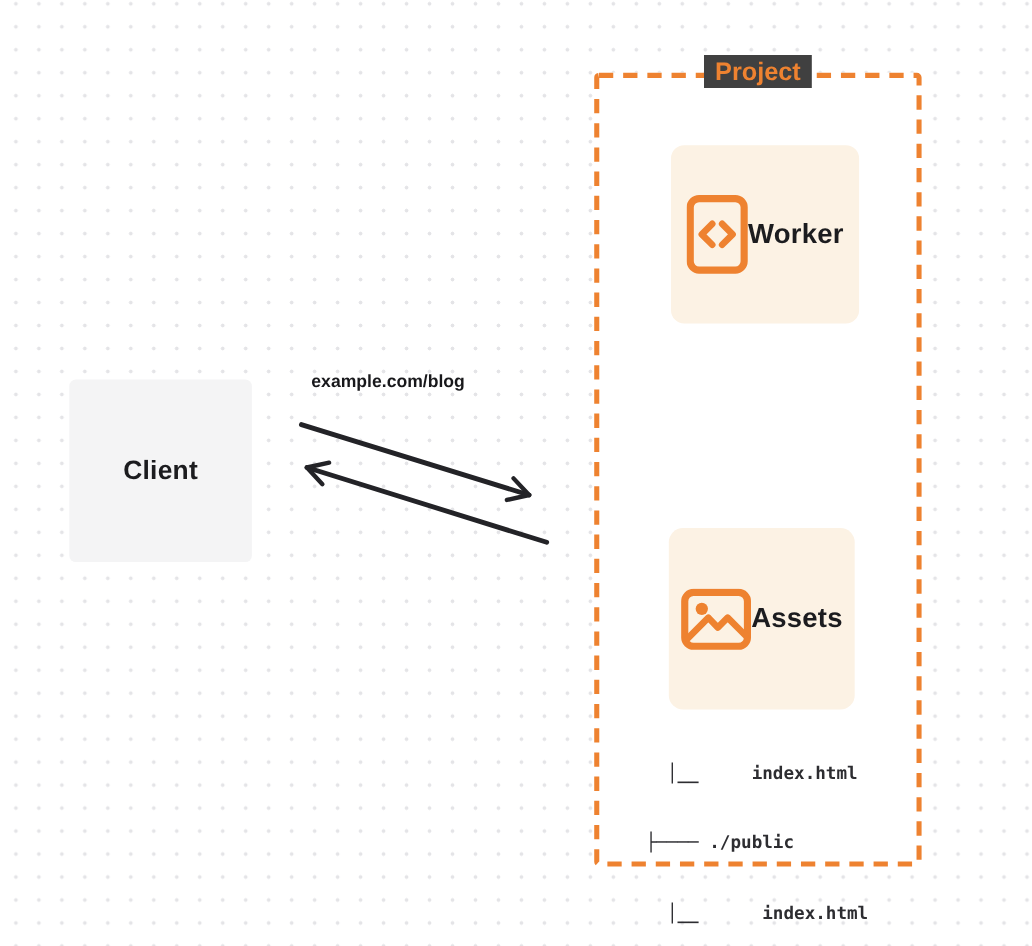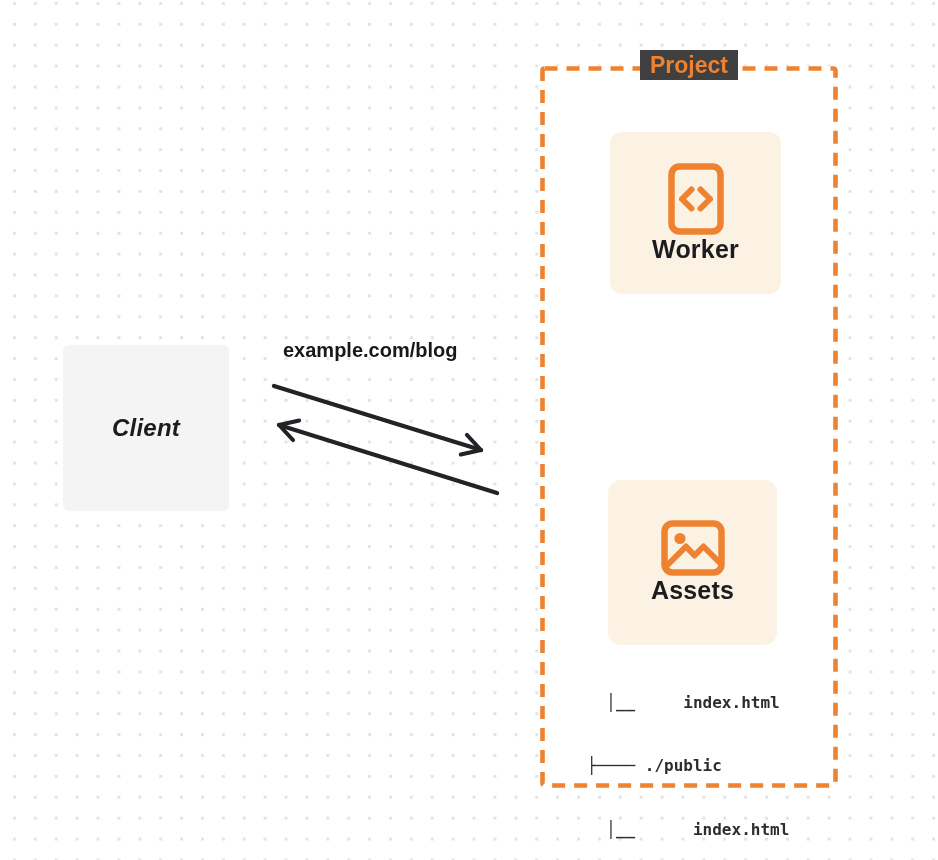--- a/index.html
+++ b/index.html
@@ -20,29 +20,29 @@
   .arrows-svg {
     position: absolute; left: 0; top: 0;
     width: 938px; height: 860px;
     pointer-events: none;
   }
   .client-box {
     position: absolute; left: 63px; top: 345px;
     width: 166px; height: 166px;
     background: #F4F4F5;
     border-radius: 6px;
-    display: flex; align-items: center; justify-content: center; font-style: italic;
+    display: flex; align-items: center; justify-content: center;
   }
   .node-label {
     font-size: 24px; font-weight: 700; color: #1C1C1F;
     letter-spacing: 0.2px;
   }
   .request-label {
     position: absolute; left: 283px; top: 339px;
-    font-size: 20px; font-weight: 700; color: #18181B;
+    font-size: 16px; font-weight: 700; color: #18181B;
     white-space: nowrap;
   }
   .project-box {
     position: absolute; left: 540px; top: 66px;
     width: 298px; height: 722px;
     background: #ffffff;
   }
   .project-border-svg {
     position: absolute; left: 0; top: 0;
     width: 298px; height: 722px;
@@ -54,21 +54,21 @@
     background: #404040;
     padding: 0 10px;
     font-size: 23px; font-weight: 700; line-height: 30px;
     color: #EE8230;
     white-space: nowrap;
   }
   .card {
     position: absolute;
     background: #FCF2E4;
     border-radius: 12px;
-    display: flex; flex-direction: column;
+    display: flex; 
     align-items: center; justify-content: center;
   }
   .worker-card { left: 70px; top: 66px; width: 171px; height: 162px; }
   .assets-card { left: 68px; top: 414px; width: 169px; height: 165px; border-radius: 13px; }
   .card .node-label { font-size: 25px; }
   .icon-svg { display: block; }
   .file-tree {
     position: absolute; left: 47px; top: 583px;
     font-family: "DejaVu Sans Mono", monospace;
     font-size: 16px; font-weight: 700;

